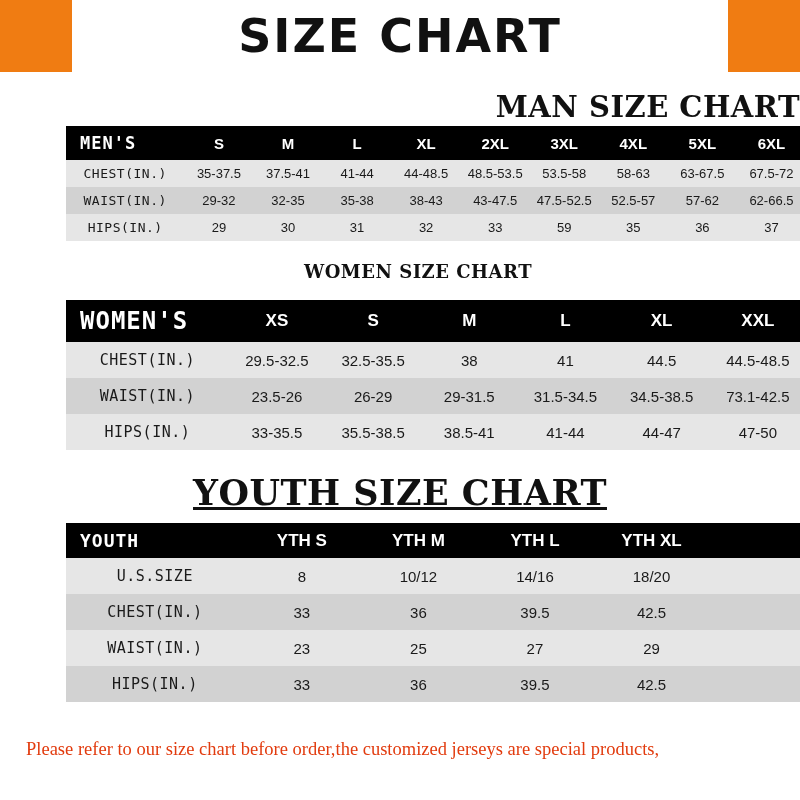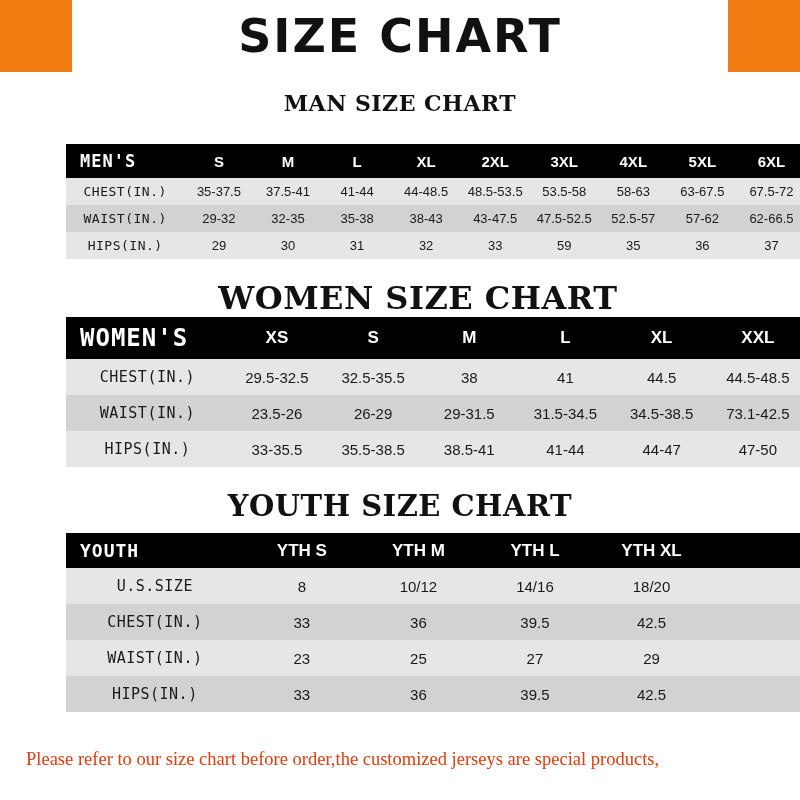--- a/index.html
+++ b/index.html
@@ -54,23 +54,23 @@
     line-height: 72px;
   }
   
   .section-title {
     text-align: center;
     font-family: "DejaVu Serif", serif;
     font-weight: bold;
     color: #111111;
     letter-spacing: 0.5px;
   }
-  .t-man   { font-size: 22px; margin-top: 18px; margin-bottom: 28px; }
-  .t-women { font-size: 32px; margin-top: 20px; margin-bottom: 0; padding-left: 36px; }
-  .t-youth { font-size: 29px; margin-top: 22px; margin-bottom: 10px; }
+  .t-man   { font-size: 29px; margin-top: 18px; margin-bottom: 2px; text-align: right; }
+  .t-women { font-size: 18px; margin-top: 20px; margin-bottom: 18px; padding-left: 36px; }
+  .t-youth { font-size: 35px; margin-top: 22px; margin-bottom: 10px; text-decoration: underline; }
 
   
   .tbl-wrap { padding: 0 30px; }
   table.size {
     width: 100%;
     border-collapse: collapse;
     table-layout: fixed;
     margin-left: 36px;
   }
   table.size td, table.size th {

